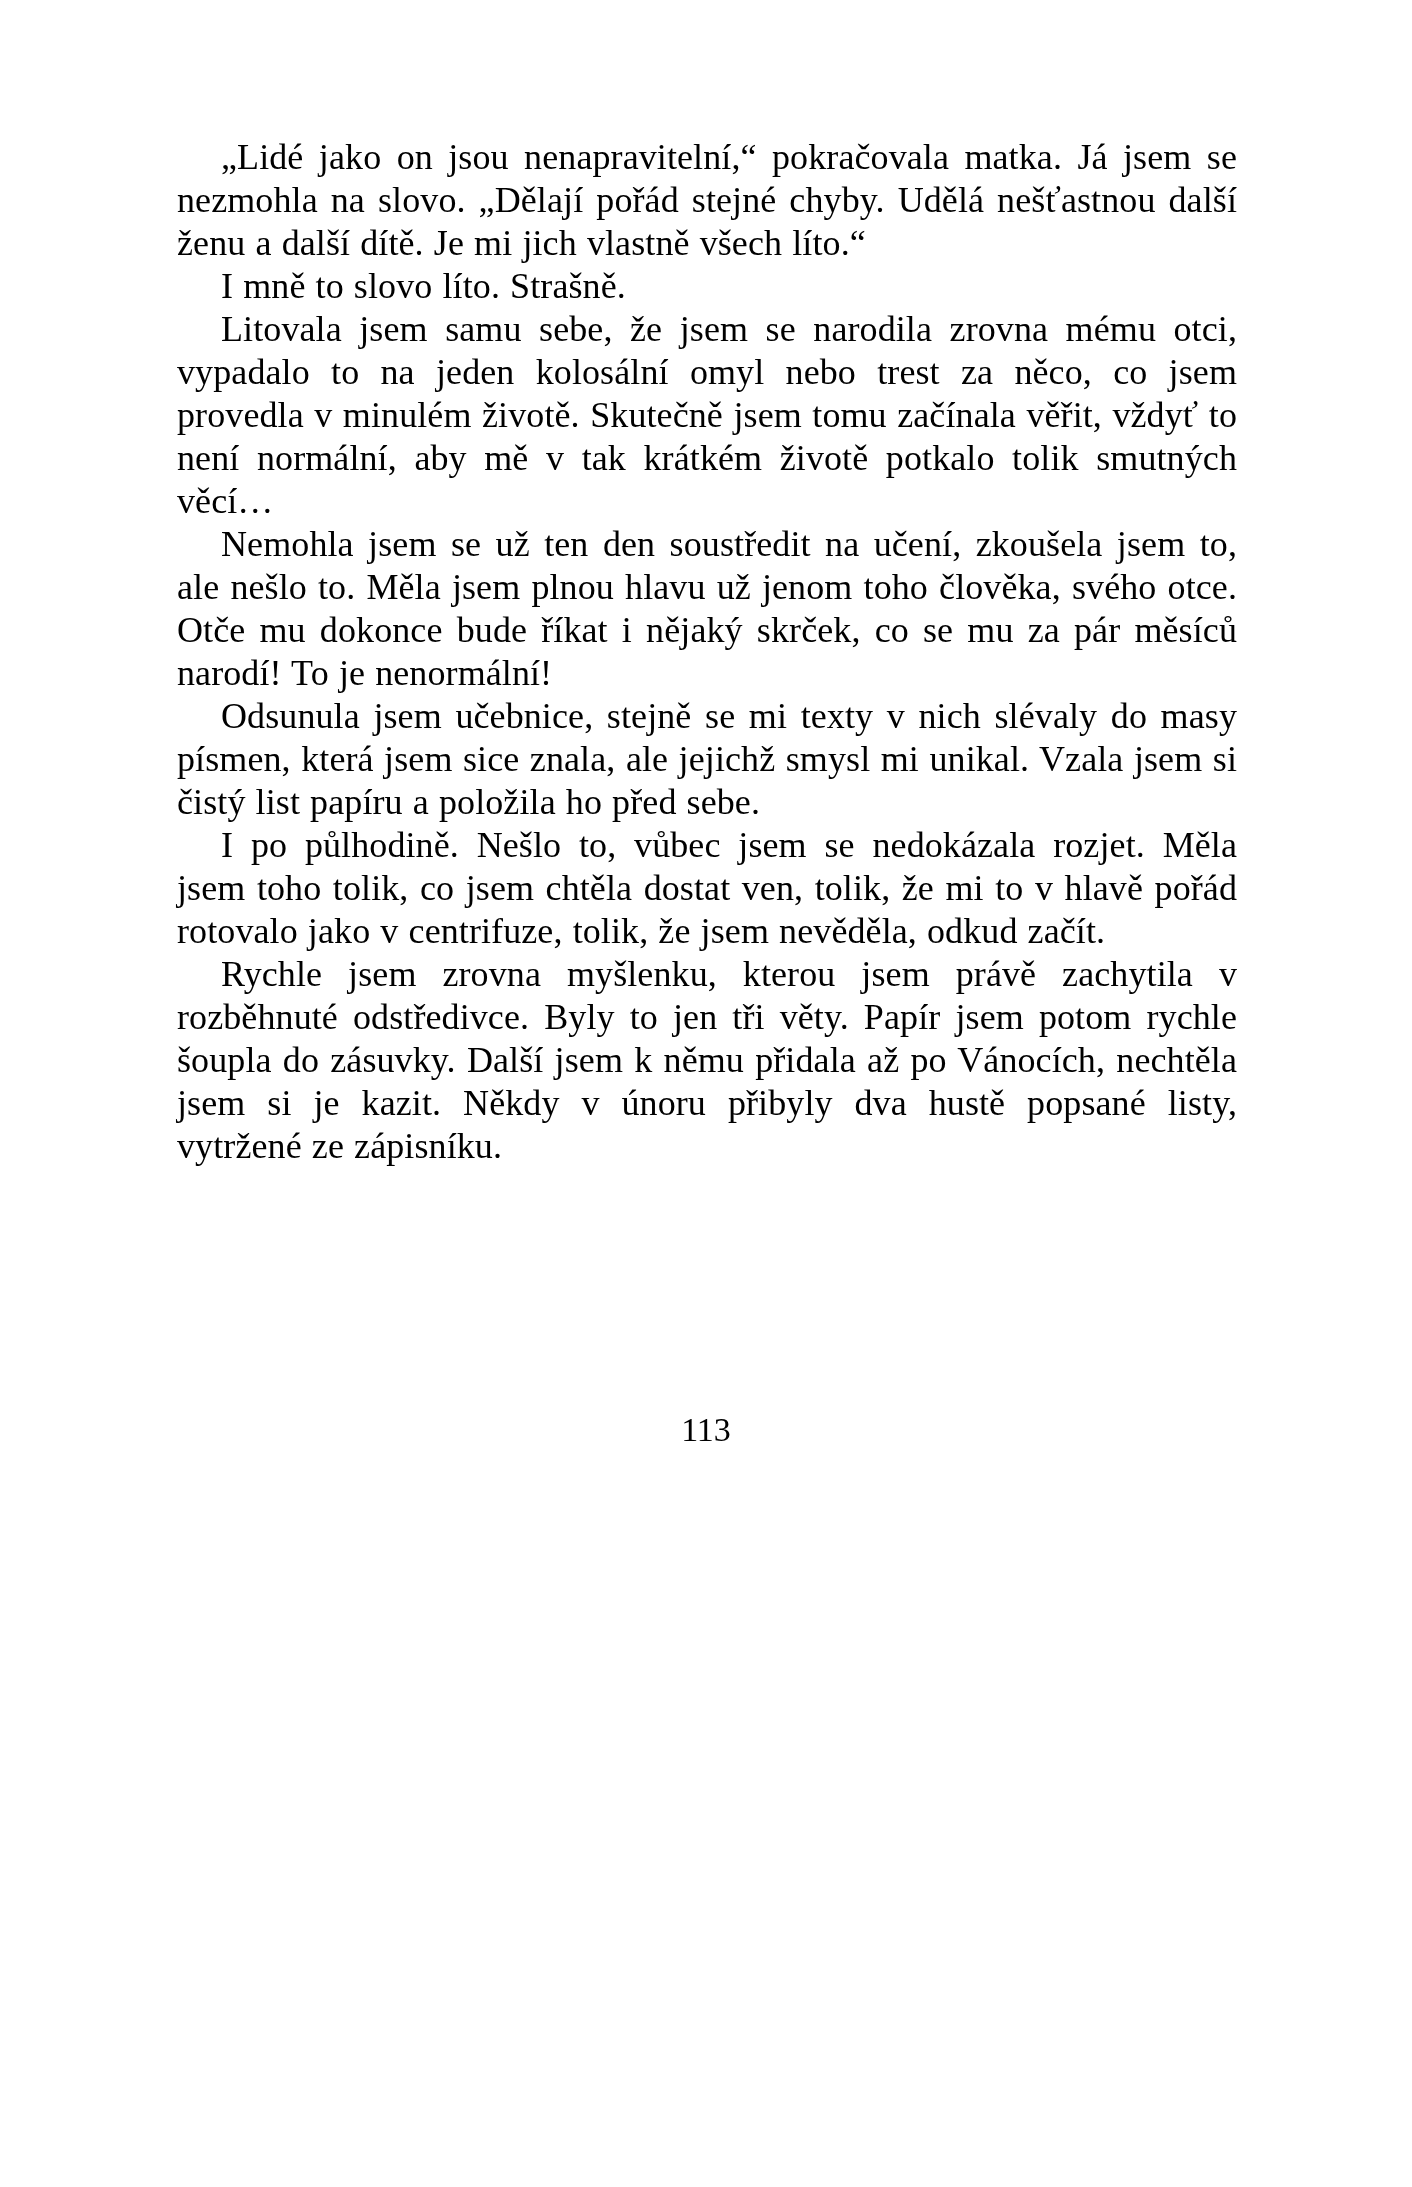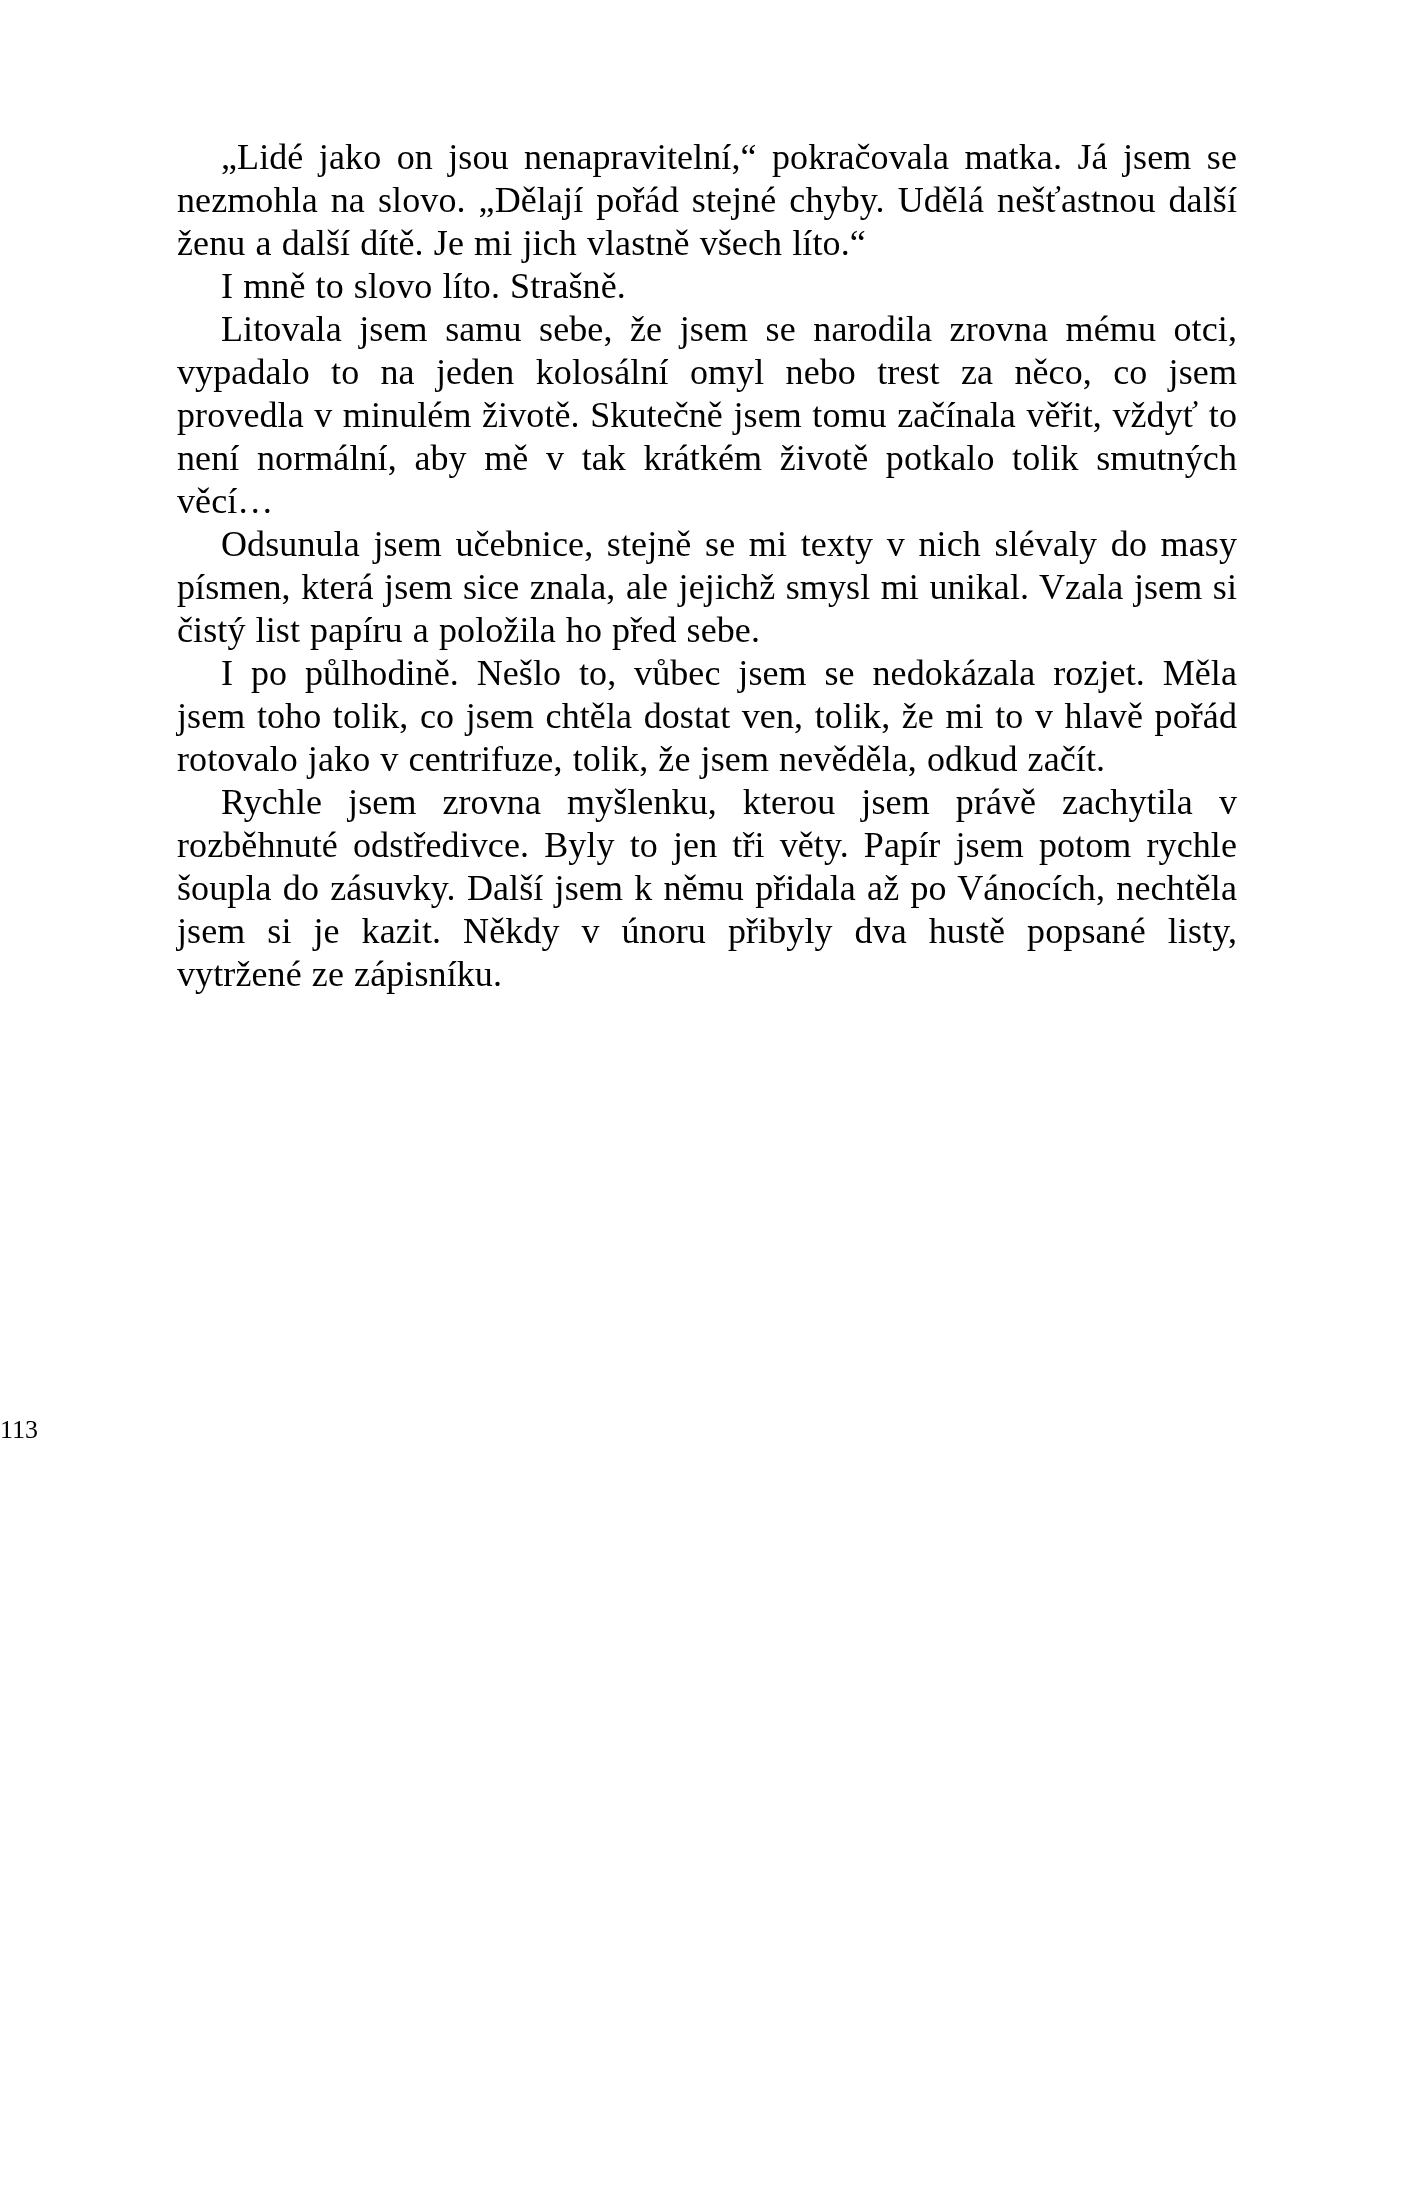--- a/index.html
+++ b/index.html
@@ -29,31 +29,32 @@
     text-align: justify;
     text-indent: 44px;
     letter-spacing: 0.1px;
     word-spacing: 1px;
   }
   .page-number {
     position: absolute;
     top: 1410px;
     left: 0;
     width: 100%;
-    text-align: left;
-    font-size: 26px;
+    text-align: center;
+    font-size: 34px;
     line-height: 40px;
   }
 </style>
 </head>
 <body>
 
 <div class="page">
   <div class="text-block">
       <p class="para">„Lidé jako on jsou nenapravitelní,“ pokračovala matka. Já jsem se nezmohla na slovo. „Dělají pořád stejné chyby. Udělá nešťastnou další ženu a další dítě. Je mi jich vlastně všech líto.“</p>
       <p class="para">I mně to slovo líto. Strašně.</p>
       <p class="para">Litovala jsem samu sebe, že jsem se narodila zrovna mému otci, vypadalo to na jeden kolosální omyl nebo trest za něco, co jsem provedla v minulém životě. Skutečně jsem tomu začínala věřit, vždyť to není normální, aby mě v tak krátkém životě potkalo tolik smutných věcí…</p>
+      <p class="para">Nemohla jsem se už ten den soustředit na učení, zkoušela jsem to, ale nešlo to. Měla jsem plnou hlavu už jenom toho člověka, svého otce. Otče mu dokonce bude říkat i nějaký skrček, co se mu za pár měsíců narodí! To je nenormální!</p>
       <p class="para">Odsunula jsem učebnice, stejně se mi texty v nich slévaly do masy písmen, která jsem sice znala, ale jejichž smysl mi unikal. Vzala jsem si čistý list papíru a položila ho před sebe.</p>
       <p class="para">I po půlhodině. Nešlo to, vůbec jsem se nedokázala rozjet. Měla jsem toho tolik, co jsem chtěla dostat ven, tolik, že mi to v hlavě pořád rotovalo jako v centrifuze, tolik, že jsem nevěděla, odkud začít.</p>
       <p class="para">Rychle jsem zrovna myšlenku, kterou jsem právě zachytila v rozběhnuté odstředivce. Byly to jen tři věty. Papír jsem potom rychle šoupla do zásuvky. Další jsem k němu přidala až po Vánocích, nechtěla jsem si je kazit. Někdy v únoru přibyly dva hustě popsané listy, vytržené ze zápisníku.</p>
     </div>
   <div class="page-number">113</div>
 </div>
 
 </body></html>

